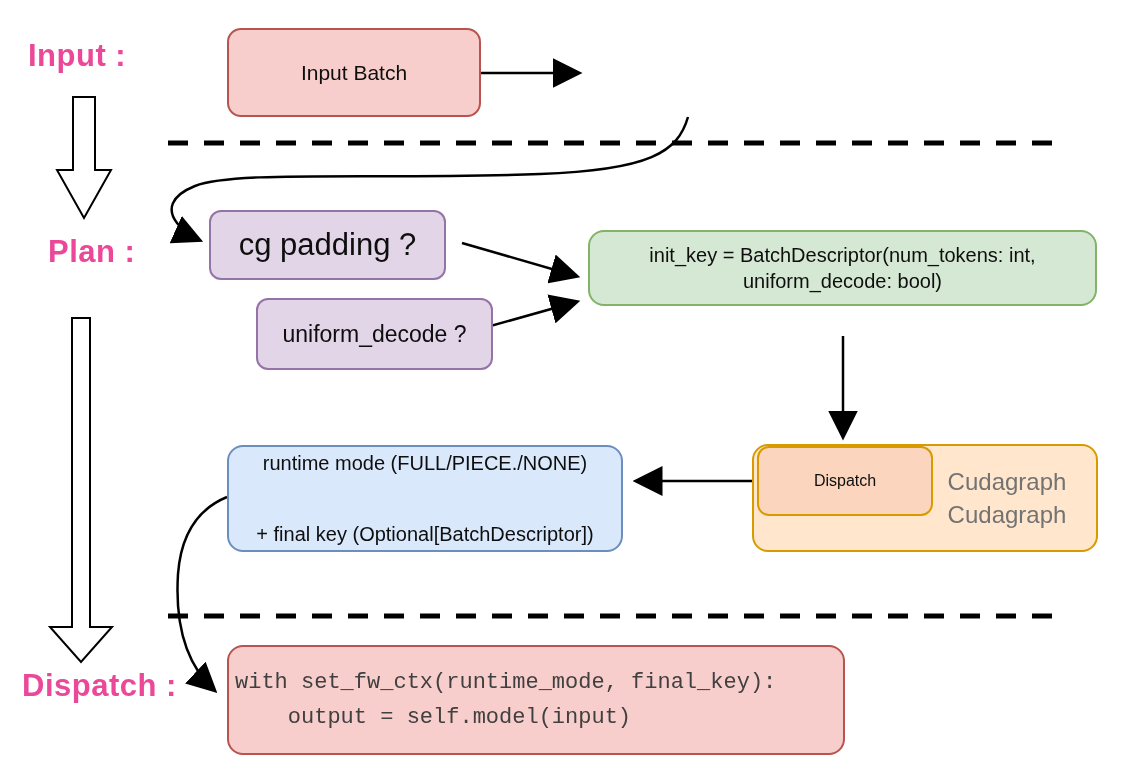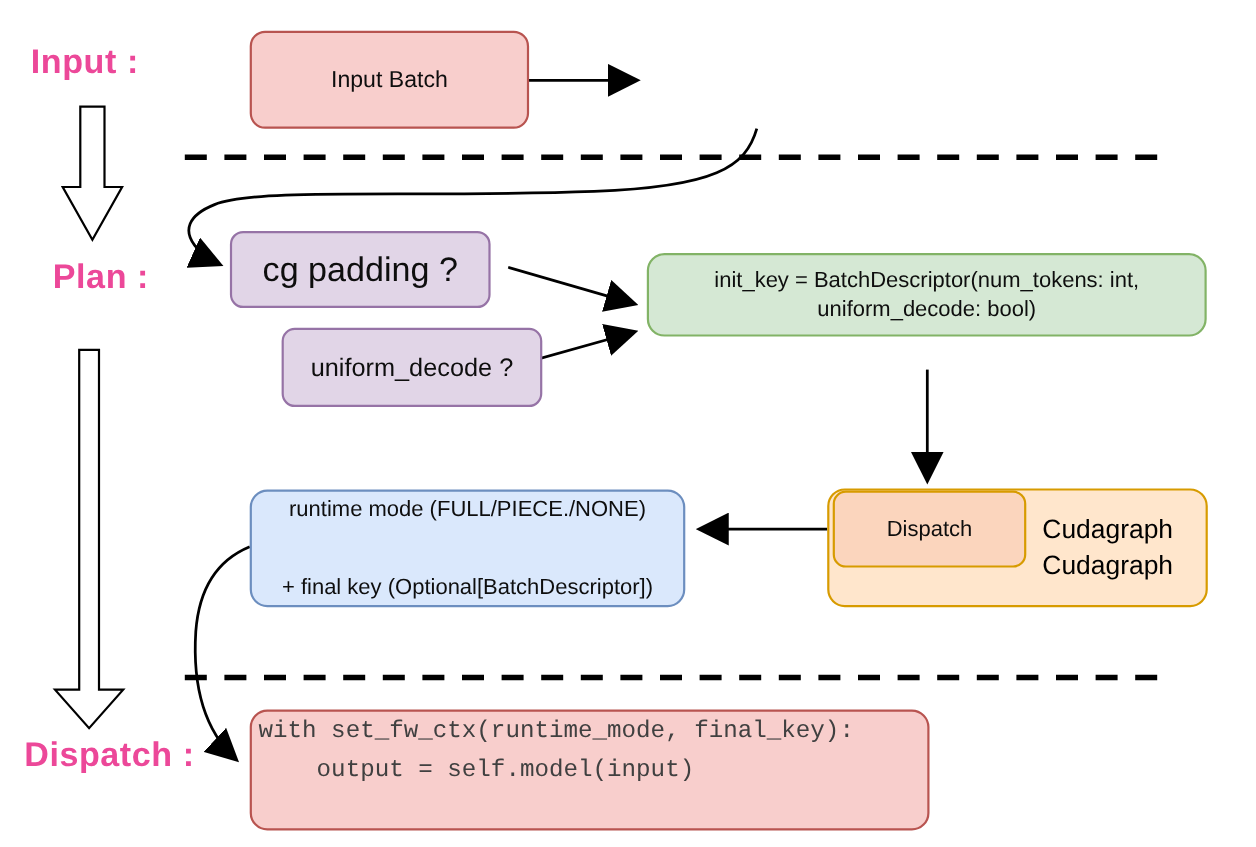--- a/index.html
+++ b/index.html
@@ -13,27 +13,27 @@
   }
   .node {
     position:absolute; box-sizing:border-box; border:2px solid #888;
     border-radius:14px; display:flex; flex-direction:column;
     align-items:center; justify-content:center; text-align:center;
     color:#0e0e0e; line-height:1.32;
   }
   .node span { display:block; white-space:nowrap; }
   #svg-overlay { position:absolute; left:0; top:0; pointer-events:none; }
   .code-box {
-    align-items:flex-start; justify-content:flex-start;
+    align-items:flex-start; justify-content:center;
     font-family:"Liberation Mono", "DejaVu Sans Mono", monospace;
     font-size:22px; line-height:35px; padding-left:6px; text-align:left;
   }
   .code-box span { white-space:pre; }
   .cg-container { justify-content:center; align-items:flex-end; }
-  .cg-label-block { width:178px; text-align:center; font-size:24px; line-height:33px; color:#000000; }
+  .cg-label-block { width:178px; text-align:center; font-size:24px; line-height:33px; color:#737373; }
 </style>
 </head>
 <body>
 
 <div class="canvas">
 
   <svg id="svg-overlay" width="1142" height="770" viewBox="0 0 1142 770">
     <defs>
       <marker id="arrow" viewBox="0 0 10 10" refX="8.5" refY="5" markerWidth="12" markerHeight="12" orient="auto-start-reverse">
         <path d="M 0 0 L 10 5 L 0 10 z" fill="#000000"></path>
@@ -83,21 +83,21 @@
     <span>uniform_decode: bool)</span>
   </div>
 
   <div class="node cg-container" style="left: 752px; top: 444px; width: 346px; height: 108px; border-radius: 16px; background-color: rgb(255, 230, 204); border-color: rgb(215, 155, 0);">
     <div class="cg-label-block">
       <span>Cudagraph</span>
       <span>Cudagraph</span>
     </div>
   </div>
 
-  <div class="node" style="left: 757px; top: 446px; width: 176px; height: 70px; font-size: 20px; border-radius: 12px; background-color: rgb(251, 213, 189); border-color: rgb(215, 155, 0);">
+  <div class="node" style="left: 757px; top: 446px; width: 176px; height: 70px; font-size: 16px; border-radius: 12px; background-color: rgb(251, 213, 189); border-color: rgb(215, 155, 0);">
     <span>Dispatch</span>
   </div>
 
   <div class="node" style="left: 227px; top: 445px; width: 396px; height: 107px; font-size: 20px; border-radius: 16px; background-color: rgb(218, 232, 252); border-color: rgb(108, 142, 191); gap: 44px;">
     <span>runtime mode (FULL/PIECE./NONE)</span>
     <span>+ final key (Optional[BatchDescriptor])</span>
   </div>
 
   <div class="node code-box" style="left: 227px; top: 645px; width: 618px; height: 110px; border-radius: 16px; background-color: rgb(248, 206, 204); border-color: rgb(184, 84, 80); color: rgb(64, 64, 64);">
     <span>with set_fw_ctx(runtime_mode, final_key):</span>

